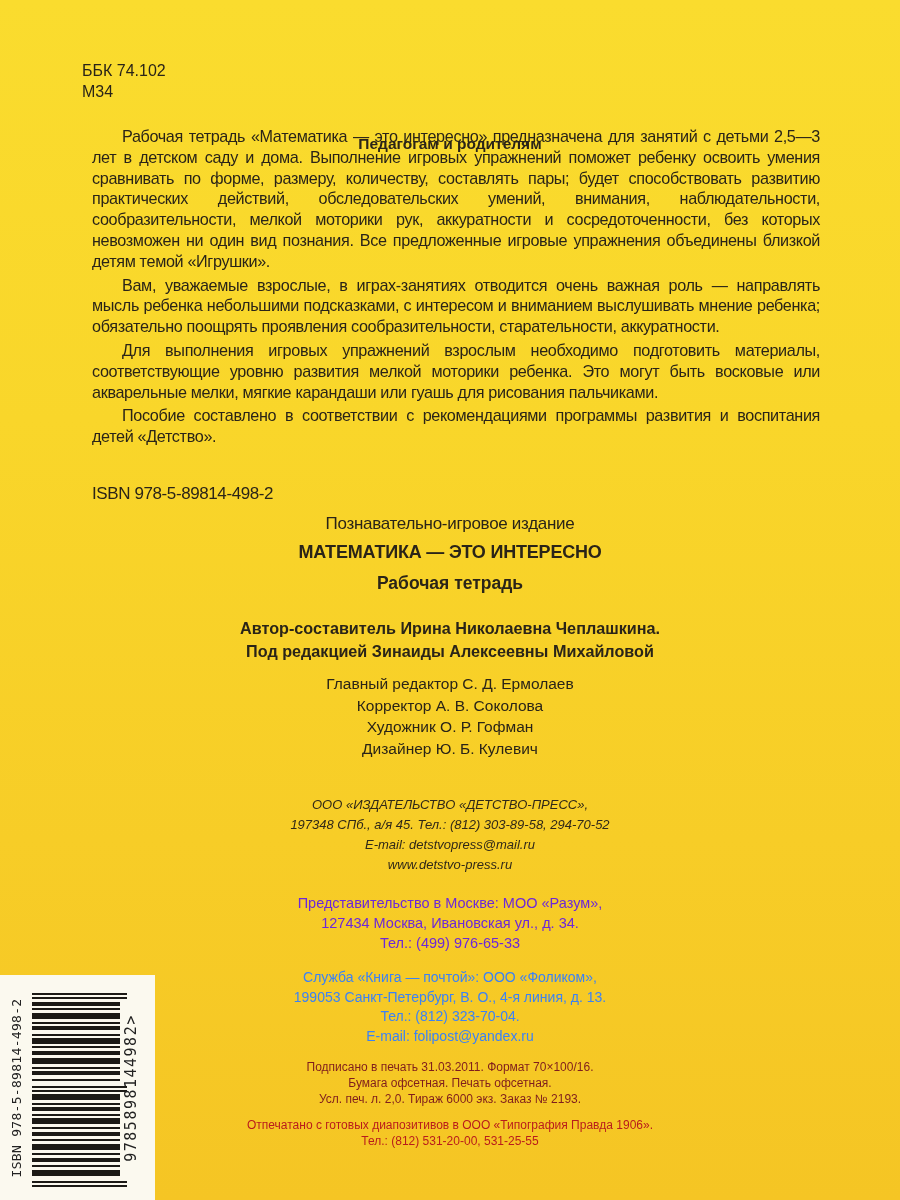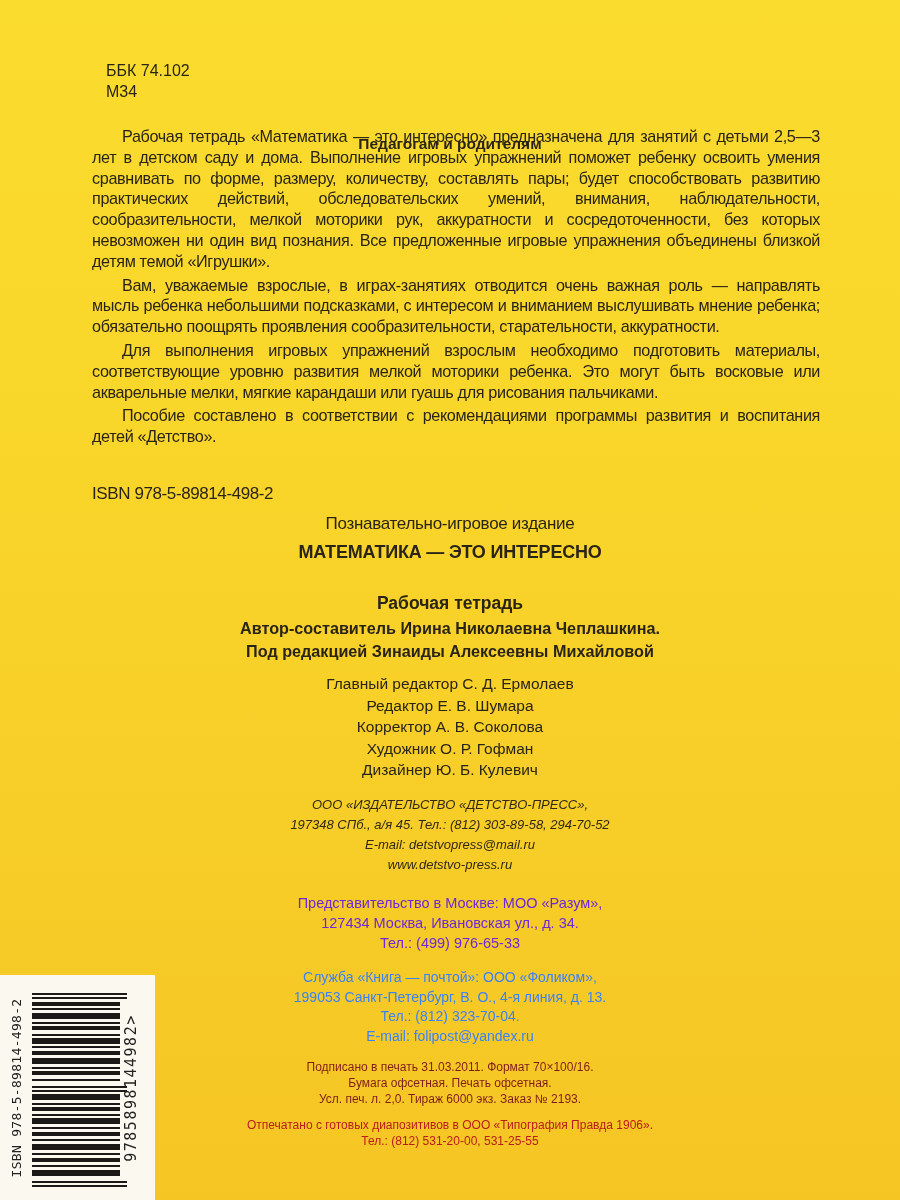--- a/index.html
+++ b/index.html
@@ -3,33 +3,33 @@
 <meta charset="utf-8">
 <style>
   html, body { margin: 0; padding: 0; }
   body {
     width: 900px; height: 1200px; position: relative; overflow: hidden;
     background: linear-gradient(180deg, #fadc2e 0%, #f9d62a 35%, #f7cd27 70%, #f5c524 100%);
     font-family: "Liberation Sans", sans-serif;
     color: #2a2418;
   }
   .abs { position: absolute; }
-  .bbk { left: 106px; top: 60px; font-size: 16px; line-height: 21px; }
+  .bbk { left: 82px; top: 60px; font-size: 16px; line-height: 21px; }
   .heading { left: 0; width: 900px; top: 103px; text-align: center; font-weight: bold; font-size: 15.5px; margin-top: 32px; }
   .body-text {
     left: 92px; top: 126px; width: 728px;
     font-family: "Liberation Sans Narrow", "Liberation Sans", sans-serif;
     font-size: 16.2px; line-height: 20.8px; text-align: justify; letter-spacing: -0.35px;
   }
   .body-text p { margin: 0 0 3px 0; text-indent: 30px; }
   .isbn { left: 92px; top: 484px; font-size: 17px; letter-spacing: -0.4px; }
   .center-block { left: 0; width: 900px; text-align: center; }
   .edition-type { top: 514px; font-size: 17px; letter-spacing: -0.3px; }
   .book-title { top: 542px; font-size: 18px; font-weight: bold; letter-spacing: -0.2px; }
-  .book-subtitle { top: 573px; font-size: 17.5px; font-weight: bold; margin-top: 20px; }
+  .book-subtitle { top: 573px; font-size: 17.5px; font-weight: bold; }
   .authors { top: 617px; font-size: 16.2px; font-weight: bold; line-height: 23px; }
   .staff { top: 673px; font-size: 15.5px; line-height: 21.5px; }
   .publisher { top: 795px; font-size: 13px; line-height: 20px; color: #302818; font-style: italic; }
   .moscow { top: 893px; font-size: 14.5px; line-height: 20px; color: #6d28d9; }
   .mailorder { top: 968px; font-size: 14px; line-height: 19.5px; color: #3b82f6; }
   .print-info { top: 1059px; font-size: 12px; line-height: 16px; color: #7f1d1d; }
   .printer { top: 1117px; font-size: 12px; line-height: 16px; color: #b91c1c; }
 
   .barcode-label {
     left: 0; top: 975px; width: 155px; height: 225px;
@@ -80,21 +80,20 @@
 <div class="abs center-block book-title">МАТЕМАТИКА — ЭТО ИНТЕРЕСНО</div>
 <div class="abs center-block book-subtitle">Рабочая тетрадь</div>
 
 <div class="abs center-block authors">
   <div>Автор-составитель Ирина Николаевна Чеплашкина.</div>
   <div>Под редакцией Зинаиды Алексеевны Михайловой</div>
 </div>
 
 <div class="abs center-block staff">
   <div>Главный редактор С. Д. Ермолаев</div>
-  <div>Редактор Е. В. Шумара</div>
   <div>Корректор А. В. Соколова</div>
   <div>Художник О. Р. Гофман</div>
   <div>Дизайнер Ю. Б. Кулевич</div>
 </div>
 
 <div class="abs center-block publisher">
   <div>ООО «ИЗДАТЕЛЬСТВО «ДЕТСТВО-ПРЕСС»,</div>
   <div>197348 СПб., а/я 45. Тел.: (812) 303-89-58, 294-70-52</div>
   <div>E-mail: detstvopress@mail.ru</div>
   <div>www.detstvo-press.ru</div>

